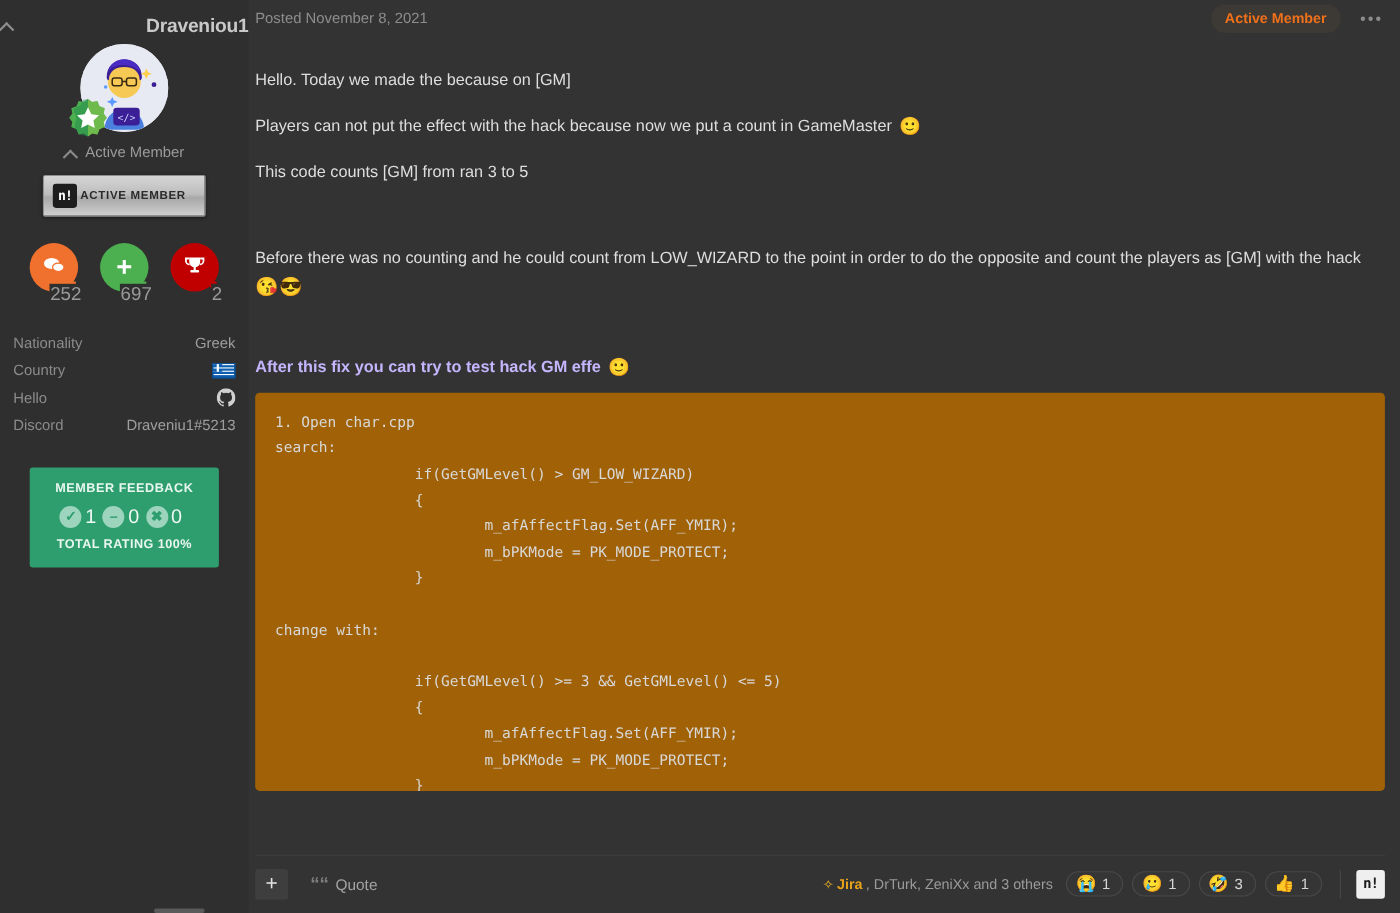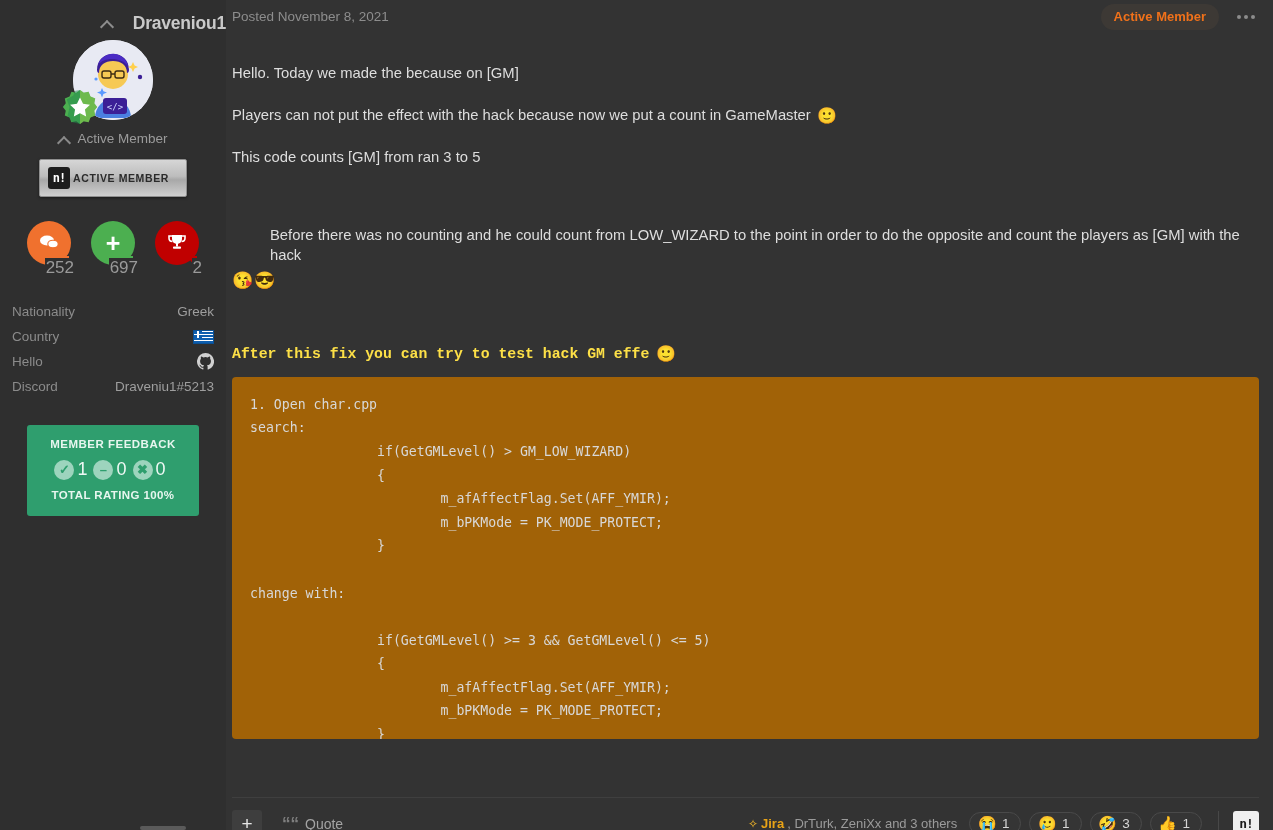--- a/index.html
+++ b/index.html
@@ -12,21 +12,21 @@
   .page { display: flex; width: 1273px; height: 830px; position: relative; }
 
   
   .sidebar {
     width: 226px; min-width: 226px;
     background: #2f2f2f;
     position: relative;
     padding-top: 0;
   }
   .user-header {
-    display: flex; align-items: center; justify-content: flex-end;
+    display: flex; align-items: center; justify-content: space-between;
     gap: 19px;
     height: 27px;
     padding-top: 19px;
   }
   .chev-up {
     display: inline-block; width: 13px; height: 8px;
     position: relative; top: 1px;
   }
   .chev-up::before {
     content: ""; position: absolute; left: 1px; top: 2px;
@@ -175,24 +175,24 @@
     padding: 6px 4px; cursor: pointer;
   }
   .dots-btn i { width: 4px; height: 4px; border-radius: 50%; background: #8c8c8c; display: block; }
 
   .post-body { padding-top: 36px; }
   .p-line {
     font-size: 14.8px; color: #dedede; line-height: 1.35;
     margin-bottom: 22px; display: flex; align-items: center; gap: 7px;
     flex-wrap: wrap;
   }
-  .p-line.wide { margin-bottom: 4px; margin-left: 38px; }
+  .p-line.wide { margin-bottom: 4px; }
   .emoji { font-size: 16px; line-height: 1; }
   .emoji-row { margin-bottom: 52px; font-size: 17px; letter-spacing: 1px; }
-  .p-line.fixline { margin-bottom: 12px; font-weight: bold; color: #fde047; font-family: Liberation Mono, monospace; }
+  .p-line.fixline { margin-bottom: 12px; font-weight: bold; color: #c4b5fd; }
 
   .code-block {
     background: #a16207;
     border-radius: 4px;
     padding: 16px 18px 18px 18px;
     margin-top: 6px;
     font-family: "DejaVu Sans Mono", monospace;
     font-size: 13.2px;
     line-height: 23.6px;
     color: #d8d8d8;

